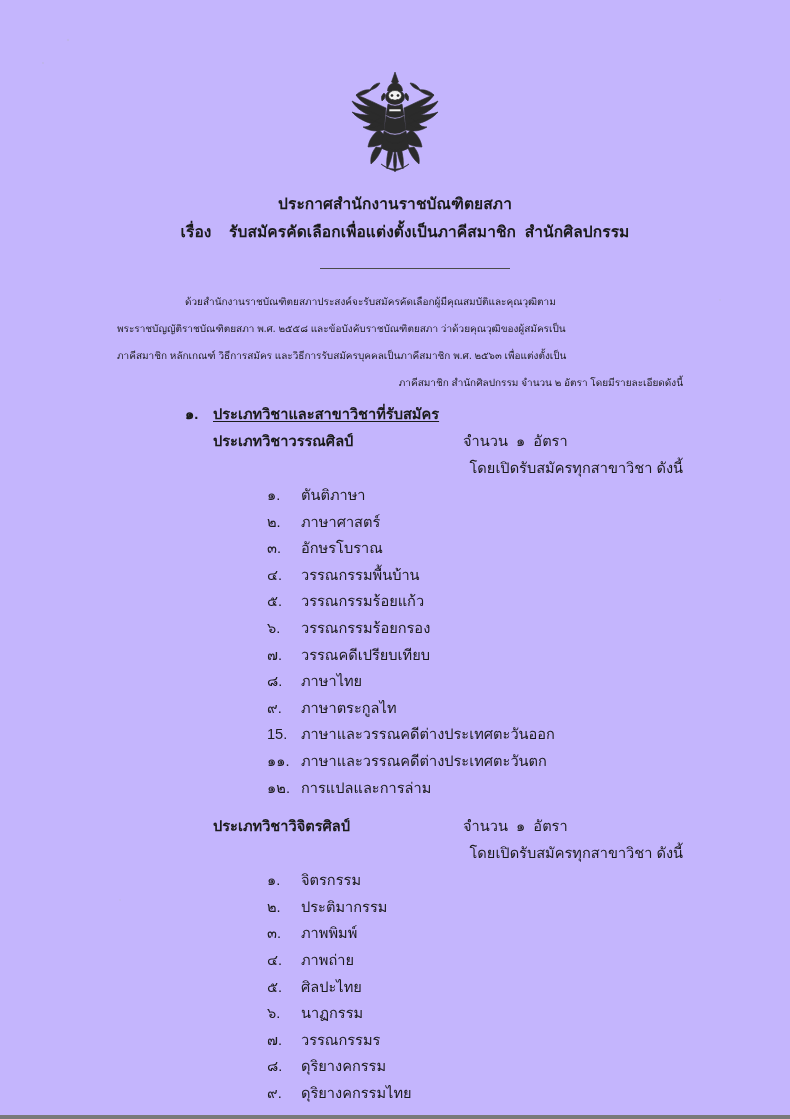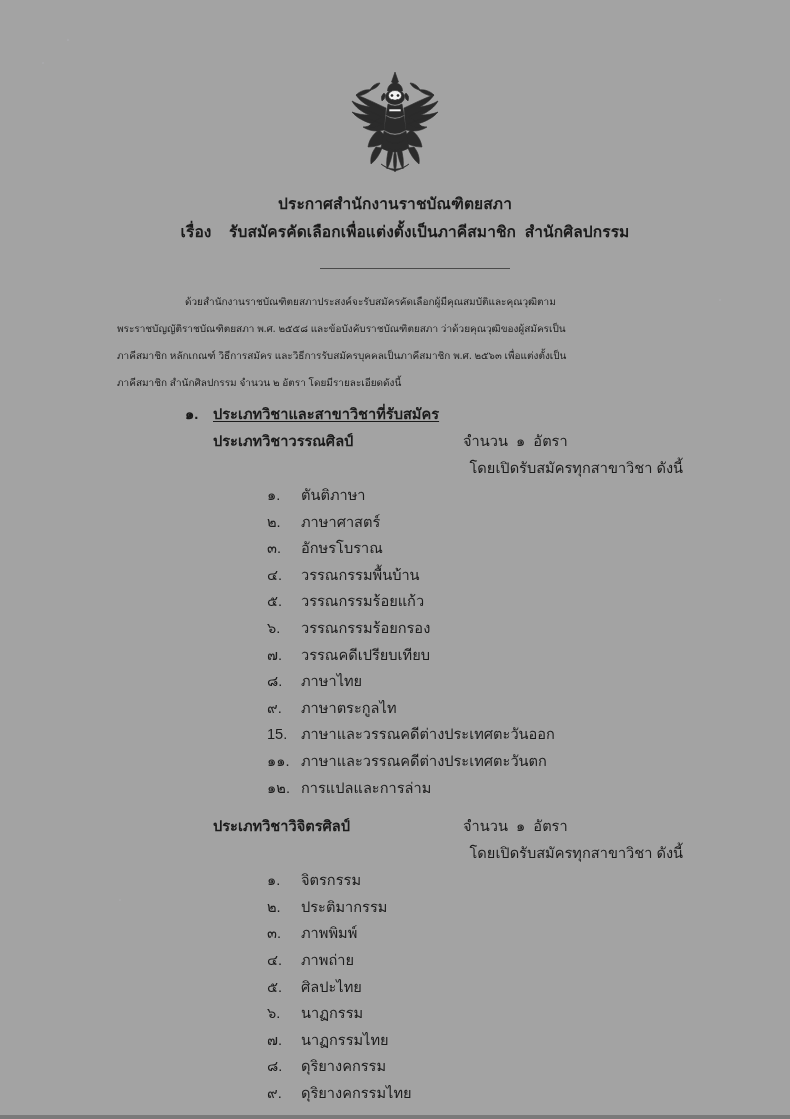--- a/index.html
+++ b/index.html
@@ -8,21 +8,21 @@
     background: #ffffff;
   }
   body {
     font-family: "Liberation Sans", "DejaVu Sans", sans-serif;
     color: #1b1b1b;
   }
   .page {
     position: relative;
     width: 790px;
     height: 1119px;
-    background: #a3a3a3;
+    background: #c4b5fd;
     box-sizing: border-box;
     overflow: hidden;
     border-bottom: 4px solid #7a7a7a;
   }
   
   .page::before {
     content: "";
     position: absolute;
     left: 0; top: 0; right: 0; bottom: 0;
     pointer-events: none;
@@ -82,21 +82,21 @@
     width: 566px;
     font-size: 10px;
     line-height: 27px;
   }
   .body-block p {
     margin: 0;
     text-align: justify;
     text-justify: inter-character;
   }
   .body-block p.last {
-    text-align: left;
+    text-align: right;
   }
   .indent {
     display: inline-block;
     width: 68px;
   }
 
   
   .section {
     position: absolute;
     left: 117px;
@@ -342,21 +342,21 @@
         <li>
             <span class="s-num one-digit">๕.</span>
             <span class="s-text">ศิลปะไทย</span>
           </li>
         <li>
             <span class="s-num one-digit">๖.</span>
             <span class="s-text">นาฏกรรม</span>
           </li>
         <li>
             <span class="s-num one-digit">๗.</span>
-            <span class="s-text">นาฏกรรมไทย</span>
+            <span class="s-text">วรรณกรรมร</span>
           </li>
         <li>
             <span class="s-num one-digit">๘.</span>
             <span class="s-text">ดุริยางคกรรม</span>
           </li>
         <li>
             <span class="s-num one-digit">๙.</span>
             <span class="s-text">ดุริยางคกรรมไทย</span>
           </li>
       </ul>

